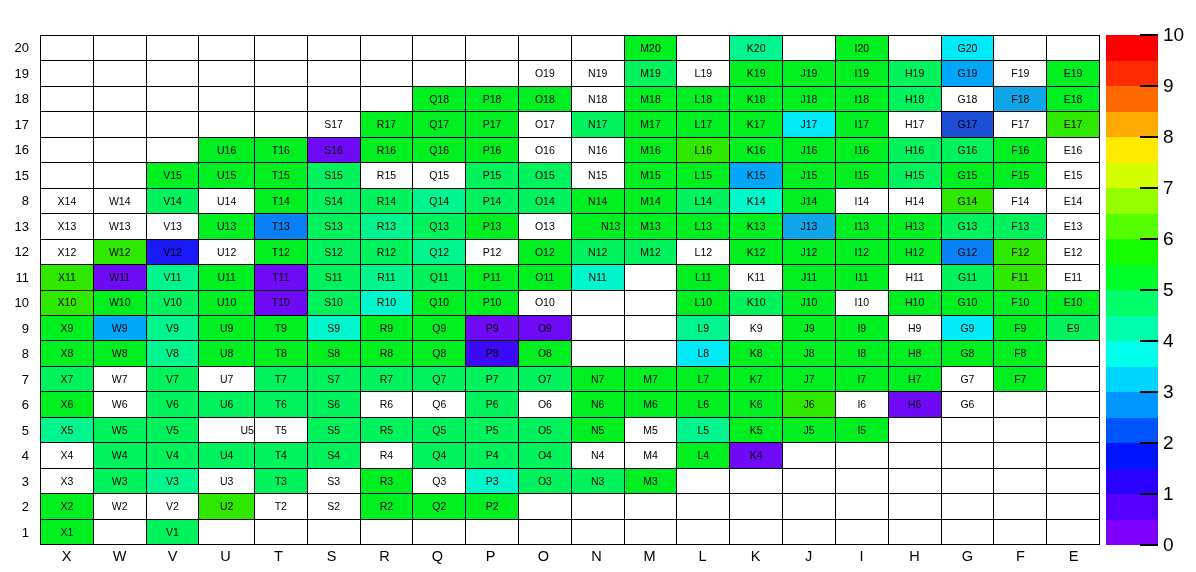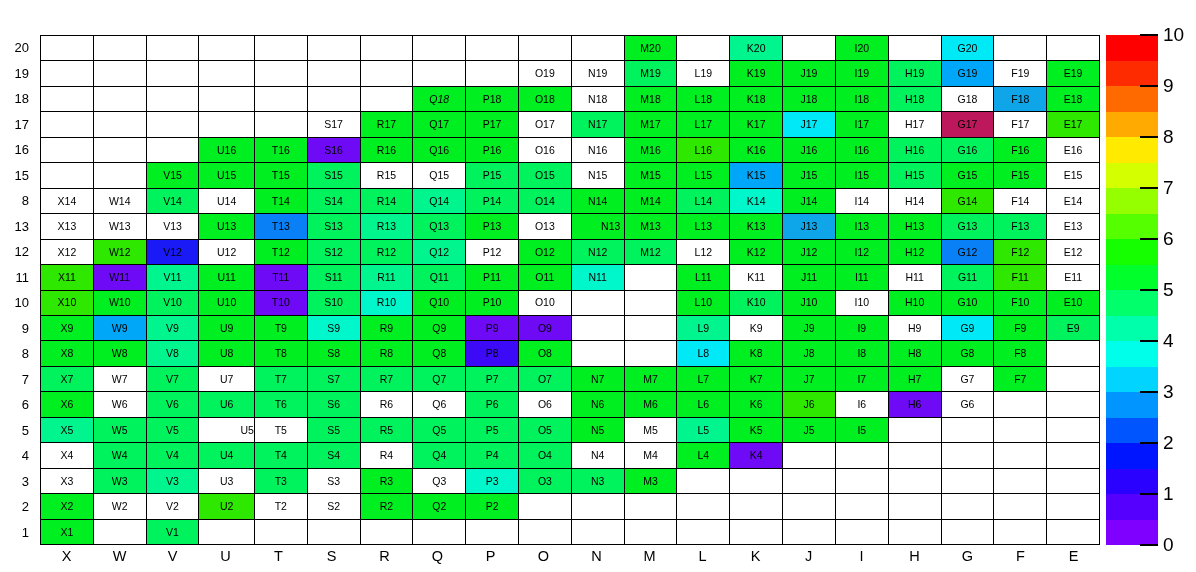--- a/index.html
+++ b/index.html
@@ -87,21 +87,21 @@
       <div class="cell" style="background: rgb(0, 166, 247);">G19</div>
       <div class="cell" style="background: rgb(255, 255, 255);">F19</div>
       <div class="cell" style="background: rgb(0, 239, 33);">E19</div>
       <div class="cell" style="background: rgb(255, 255, 255);"></div>
       <div class="cell" style="background: rgb(255, 255, 255);"></div>
       <div class="cell" style="background: rgb(255, 255, 255);"></div>
       <div class="cell" style="background: rgb(255, 255, 255);"></div>
       <div class="cell" style="background: rgb(255, 255, 255);"></div>
       <div class="cell" style="background: rgb(255, 255, 255);"></div>
       <div class="cell" style="background: rgb(255, 255, 255);"></div>
-      <div class="cell" style="background: rgb(0, 239, 33); font-style: italic;">Q18</div>
+      <div class="cell" style="background: rgb(0, 239, 33);">Q18</div>
       <div class="cell" style="background: rgb(0, 239, 33);">P18</div>
       <div class="cell" style="background: rgb(0, 239, 33);">O18</div>
       <div class="cell" style="background: rgb(255, 255, 255);">N18</div>
       <div class="cell" style="background: rgb(0, 239, 33);">M18</div>
       <div class="cell" style="background: rgb(0, 239, 33);">L18</div>
       <div class="cell" style="background: rgb(0, 239, 33);">K18</div>
       <div class="cell" style="background: rgb(0, 239, 33);">J18</div>
       <div class="cell" style="background: rgb(0, 239, 33);">I18</div>
       <div class="cell" style="background: rgb(0, 243, 92);">H18</div>
       <div class="cell" style="background: rgb(255, 255, 255);">G18</div>
@@ -117,21 +117,21 @@
       <div class="cell" style="background: rgb(0, 239, 33);">Q17</div>
       <div class="cell" style="background: rgb(0, 239, 33);">P17</div>
       <div class="cell" style="background: rgb(255, 255, 255);">O17</div>
       <div class="cell" style="background: rgb(0, 243, 92);">N17</div>
       <div class="cell" style="background: rgb(0, 239, 33);">M17</div>
       <div class="cell" style="background: rgb(0, 239, 33);">L17</div>
       <div class="cell" style="background: rgb(0, 239, 33);">K17</div>
       <div class="cell" style="background: rgb(0, 233, 247);">J17</div>
       <div class="cell" style="background: rgb(0, 239, 33);">I17</div>
       <div class="cell" style="background: rgb(255, 255, 255);">H17</div>
-      <div class="cell" style="background: #be185d;">G17</div>
+      <div class="cell" style="background: #1d4ed8;">G17</div>
       <div class="cell" style="background: rgb(255, 255, 255);">F17</div>
       <div class="cell" style="background: rgb(47, 232, 0);">E17</div>
       <div class="cell" style="background: rgb(255, 255, 255);"></div>
       <div class="cell" style="background: rgb(255, 255, 255);"></div>
       <div class="cell" style="background: rgb(255, 255, 255);"></div>
       <div class="cell" style="background: rgb(0, 239, 33);">U16</div>
       <div class="cell" style="background: rgb(0, 239, 33);">T16</div>
       <div class="cell" style="background: rgb(111, 10, 247);">S16</div>
       <div class="cell" style="background: rgb(0, 239, 33);">R16</div>
       <div class="cell" style="background: rgb(0, 239, 33);">Q16</div>

